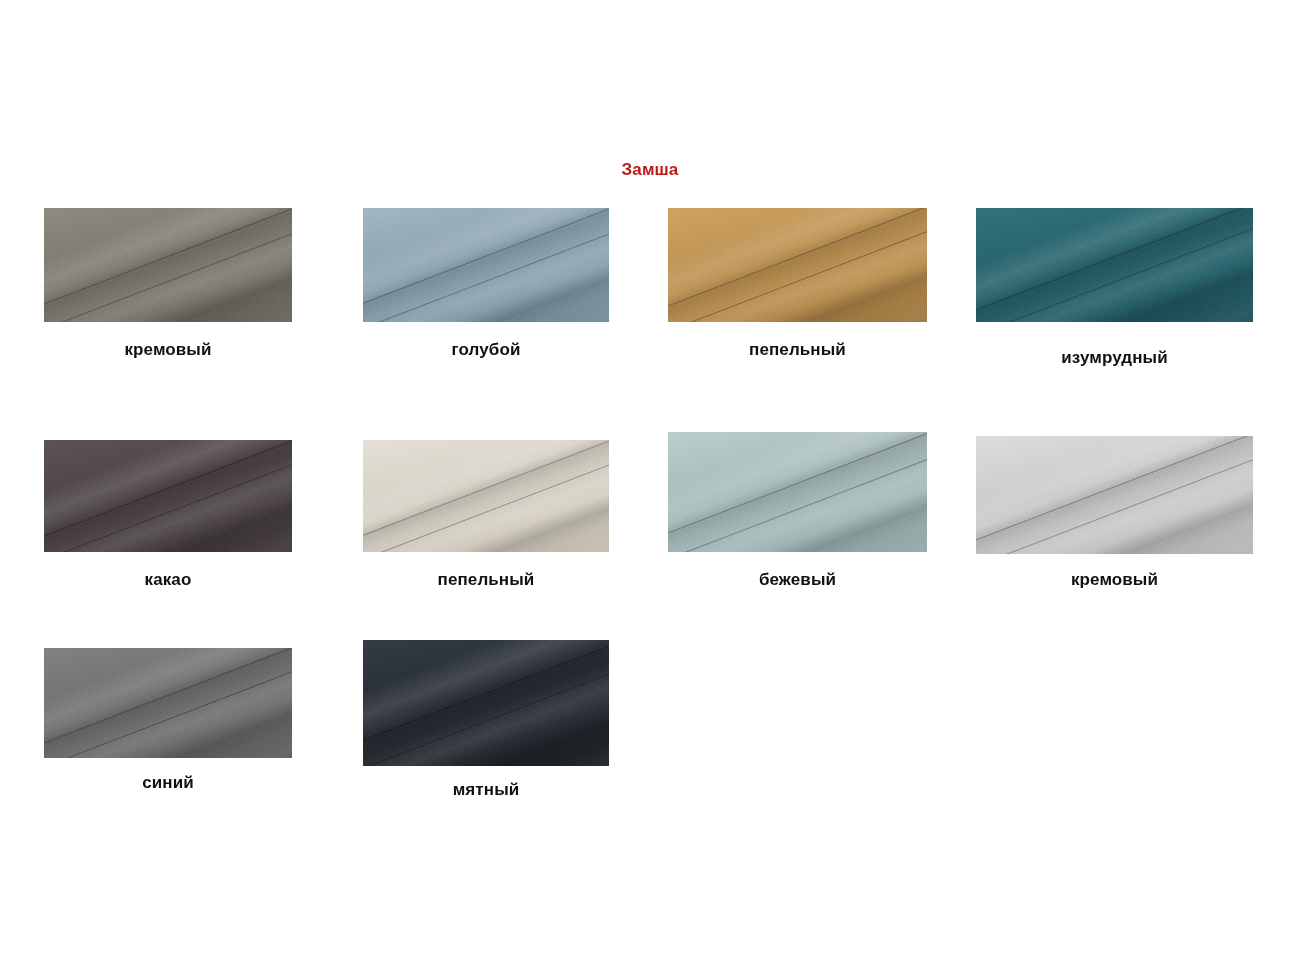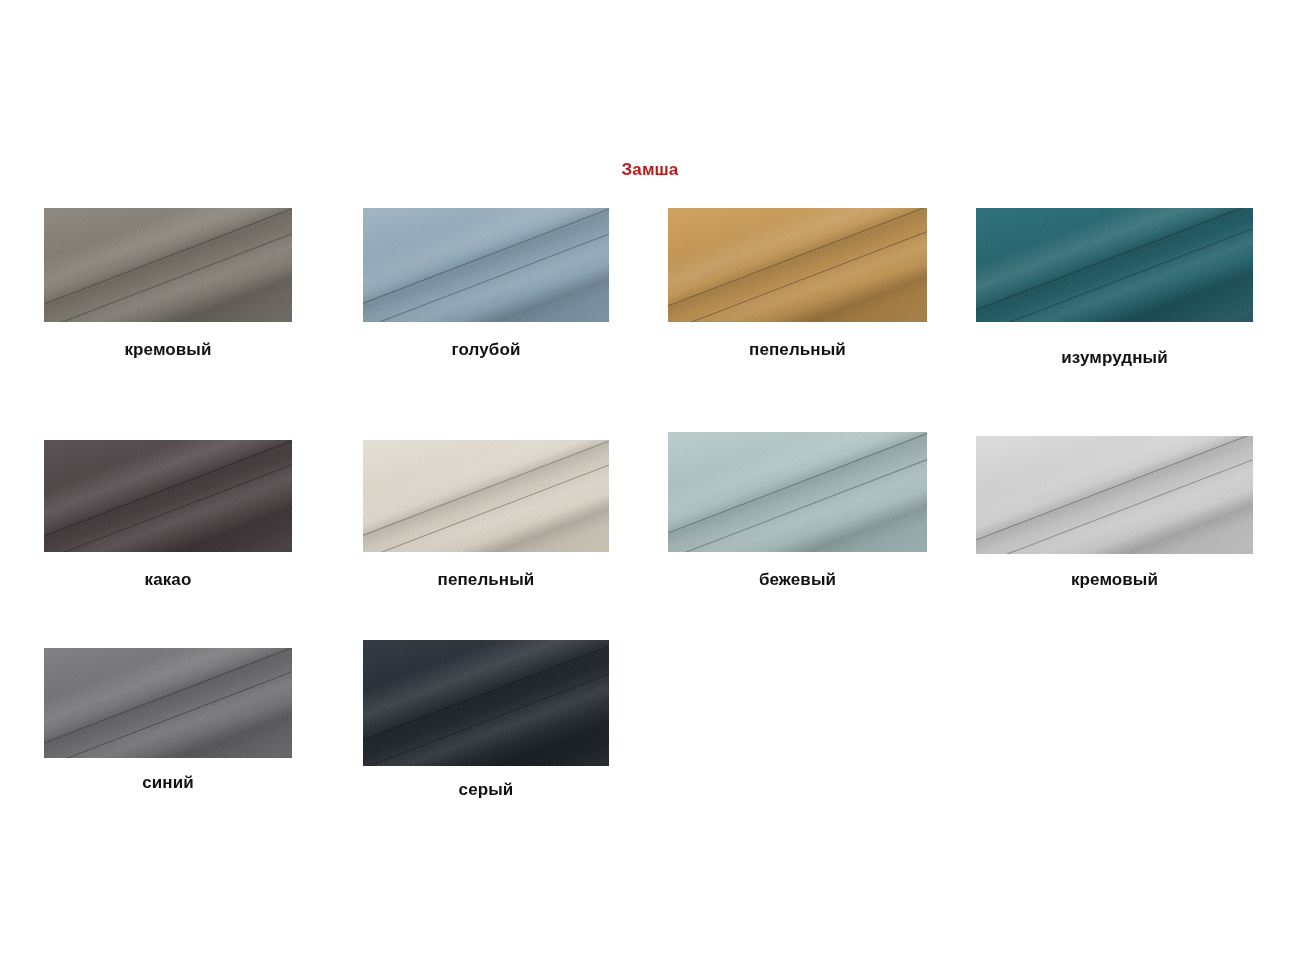--- a/index.html
+++ b/index.html
@@ -202,17 +202,17 @@
         <div class="swatch-label" style="left: 44px; top: 773px; width: 248px;">синий</div>
       </div>
       <div class="swatch-cell" style="left: 0px; top: 0px;">
         <div class="swatch-image" style="left: 363px; top: 640px; width: 246px; height: 126px; background: rgb(36, 42, 49);">
           <div class="fabric" style="background: linear-gradient(168deg, rgb(51, 58, 67) 0%, rgb(36, 42, 49) 42%, rgb(36, 42, 49) 66%, rgb(23, 28, 34) 100%);"></div>
           <div class="fold-shade" style="background: linear-gradient(rgba(255, 255, 255, 0) 0%, rgba(255, 255, 255, 0) 26%, rgba(255, 255, 255, 0.13) 33%, rgba(255, 255, 255, 0.05) 37%, rgba(0, 0, 0, 0.13) 41%, rgba(0, 0, 0, 0.05) 45%, rgba(255, 255, 255, 0.1) 52%, rgba(255, 255, 255, 0.02) 57%, rgba(0, 0, 0, 0.16) 62%, rgba(0, 0, 0, 0.04) 67%, rgba(255, 255, 255, 0.07) 74%, rgba(0, 0, 0, 0) 85%, rgba(0, 0, 0, 0.06) 100%);"></div>
           <div class="crease" style="top: 38%; background: rgba(0, 0, 0, 0.3);"></div>
           <div class="crease" style="top: 60%; background: rgba(0, 0, 0, 0.3);"></div>
           <div class="nap"></div>
         </div>
-        <div class="swatch-label" style="left: 363px; top: 780px; width: 246px;">серый</div>
+        <div class="swatch-label" style="left: 363px; top: 780px; width: 246px;">мятный</div>
       </div>
     </div>
 
 </div>
 
 </body></html>

